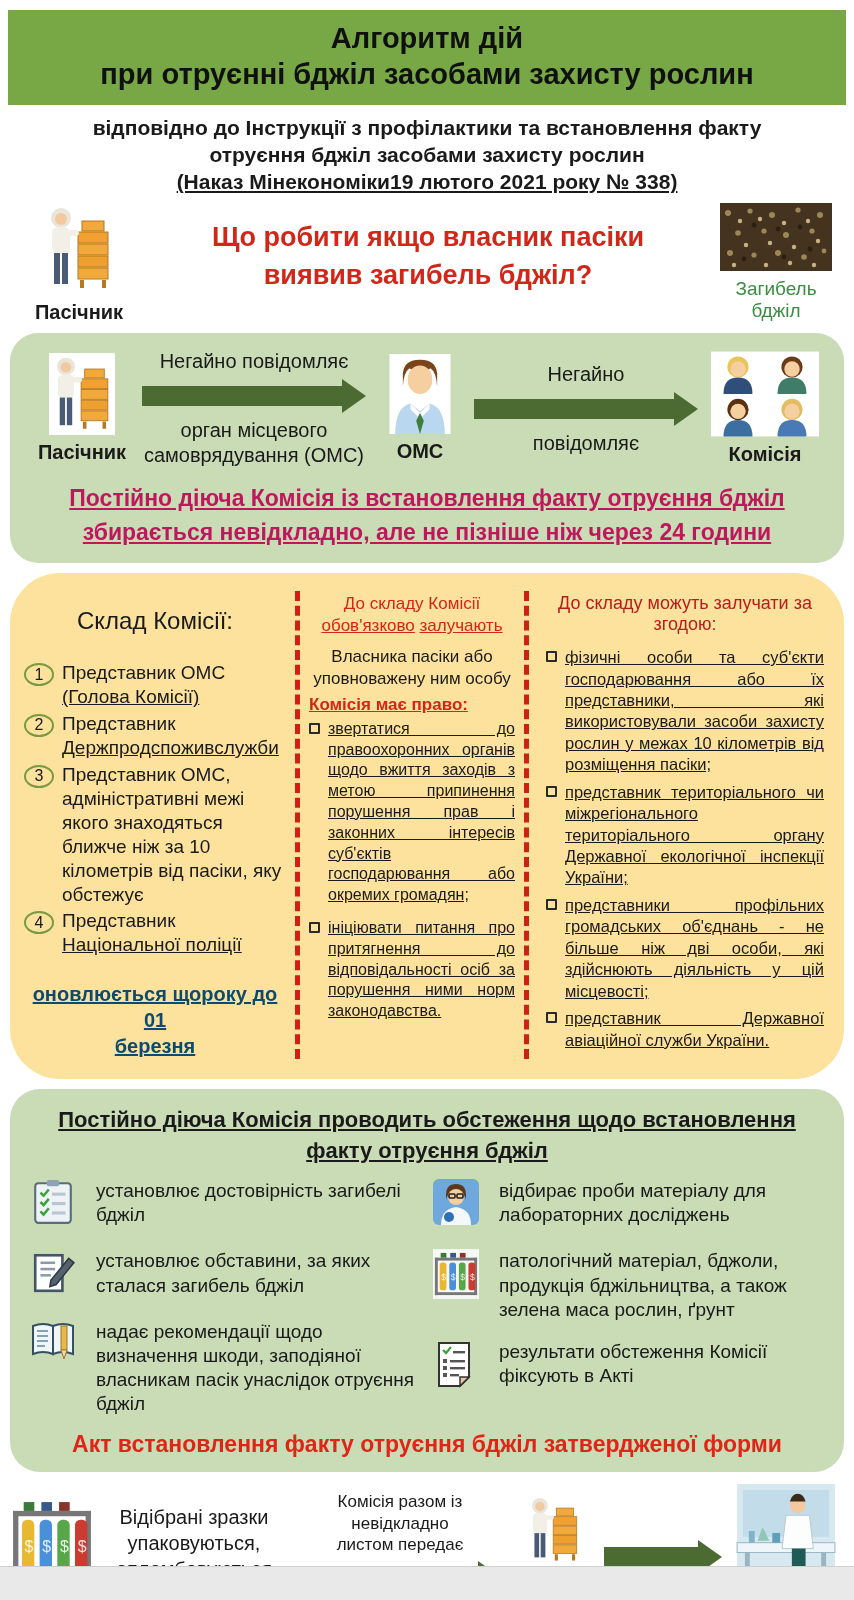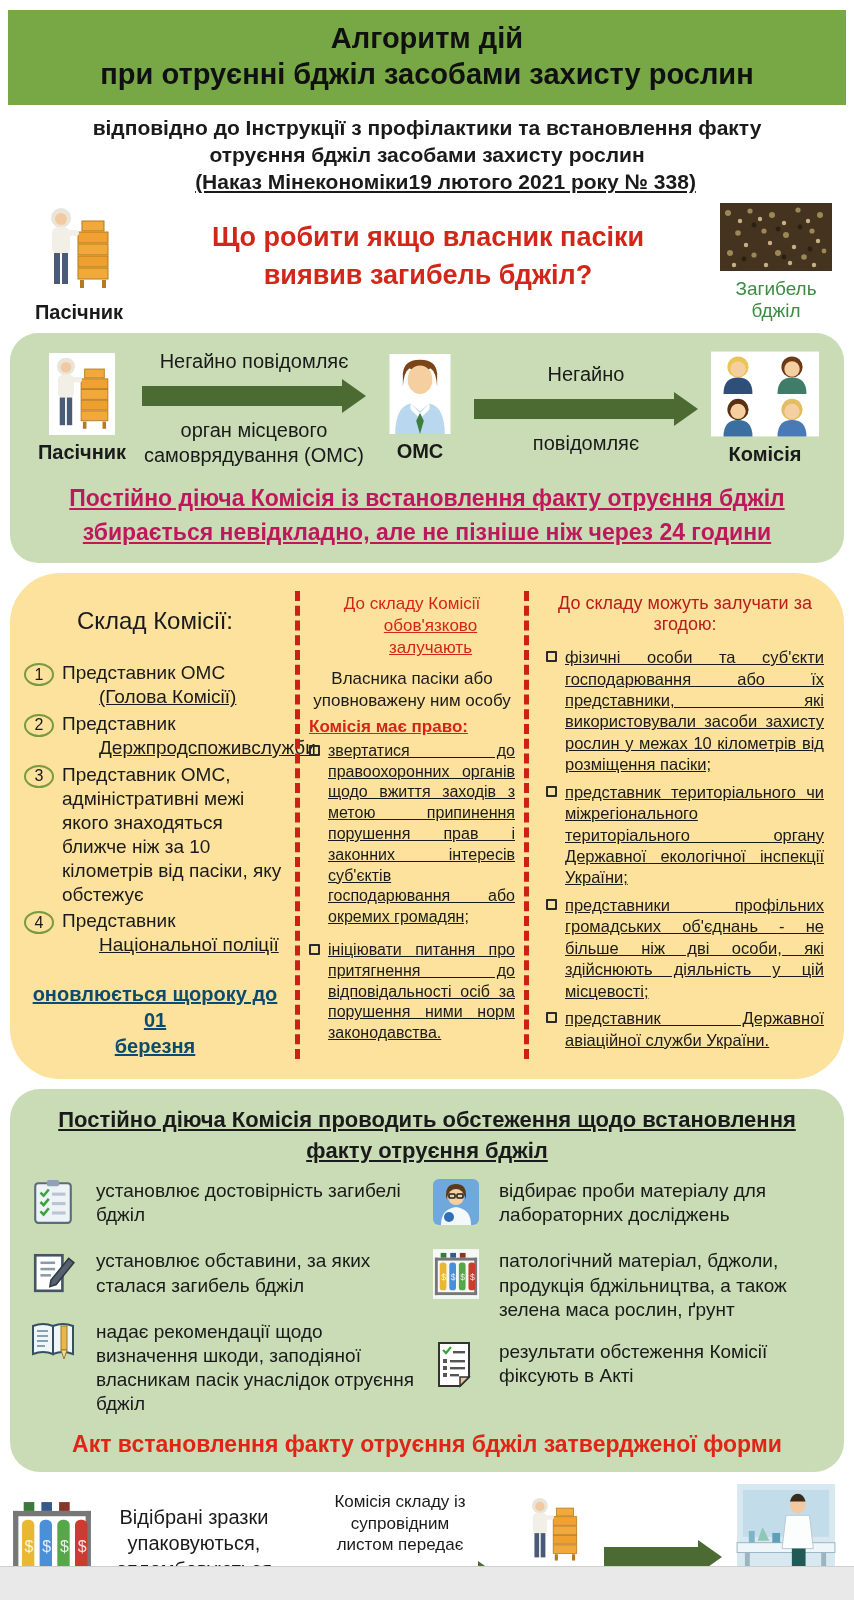--- a/index.html
+++ b/index.html
@@ -34,21 +34,21 @@
             line-height:1.45; margin-top:14px; text-decoration:underline; }
 
   
   .ybox { margin:10px 10px 0; background:#fce29c; border-radius:50px; padding:18px 12px 20px; display:flex; }
   .ydiv { border-left:5px dashed #cc2114; margin:0 5px; }
   .ycol1 { width:268px; padding:4px 4px 0 2px; }
   .ycol1 h3 { font-size:24px; font-weight:normal; text-align:center; margin:12px 0 26px; }
   .citem { display:flex; gap:8px; font-size:19px; line-height:1.26; margin-bottom:3px; }
   .cnum { flex:0 0 30px; height:23px; border:2px solid #7a9a40; border-radius:50%;
           display:flex; align-items:center; justify-content:center; font-size:16px; margin-top:2px; }
-  .u { text-decoration:underline;padding-left:37px; }
+  .u { text-decoration:underline; }
   .update { color:#0c4a6e; font-weight:bold; text-decoration:underline; text-align:center;
             font-size:20px; margin-top:24px; line-height:1.3; }
   .ycol2 { width:214px; padding:0 4px; }
   .ycol2 .h { color:#d22619; font-size:17px; text-align:center; line-height:1.3; margin-top:2px; }
   .owner { font-size:17px; text-align:center; line-height:1.28; margin-top:9px; }
   .rights { color:#d22619; font-weight:bold; font-size:17px; text-decoration:underline; margin:5px 0 4px; }
   .bul { display:flex; gap:8px; font-size:16px; line-height:1.3; text-align:justify; margin-bottom:12px;text-decoration:underline; }
   .chk { flex:0 0 11px; width:11px; height:11px; border:2px solid #2a2a2a; border-radius:1px; margin-top:4px; }
   .ycol3 { flex:1; padding:0 8px 0 12px; }
   .ycol3 .h { color:#b91c1c; font-size:18px; margin:2px 0 12px; text-align:center; }
@@ -452,21 +452,21 @@
           <text x="8.5" y="32">$</text>
             <text x="18.5" y="32">$</text>
             <text x="28.5" y="32">$</text>
             <text x="38.5" y="32">$</text>
         </g>
       </svg>
     </div>
     <div class="stext">Відібрані зразки упаковуються, опломбовуються</div>
     <div class="sarr">
       <div class="lbl">
-        <span>Комісія складу із супровідним</span><br>
+        <span>Комісія разом із невідкладно</span><br>
         <span>листом передає</span>
       </div>
       <div class="arrow">
           <div class="shaft"></div>
           <div class="head"></div>
         </div>
     </div>
     <div class="figure smallfig" style="width:92px;">
       <svg width="58" height="72" viewBox="0 0 74 92">
         <rect width="74" height="92" fill="#ffffff"></rect>

